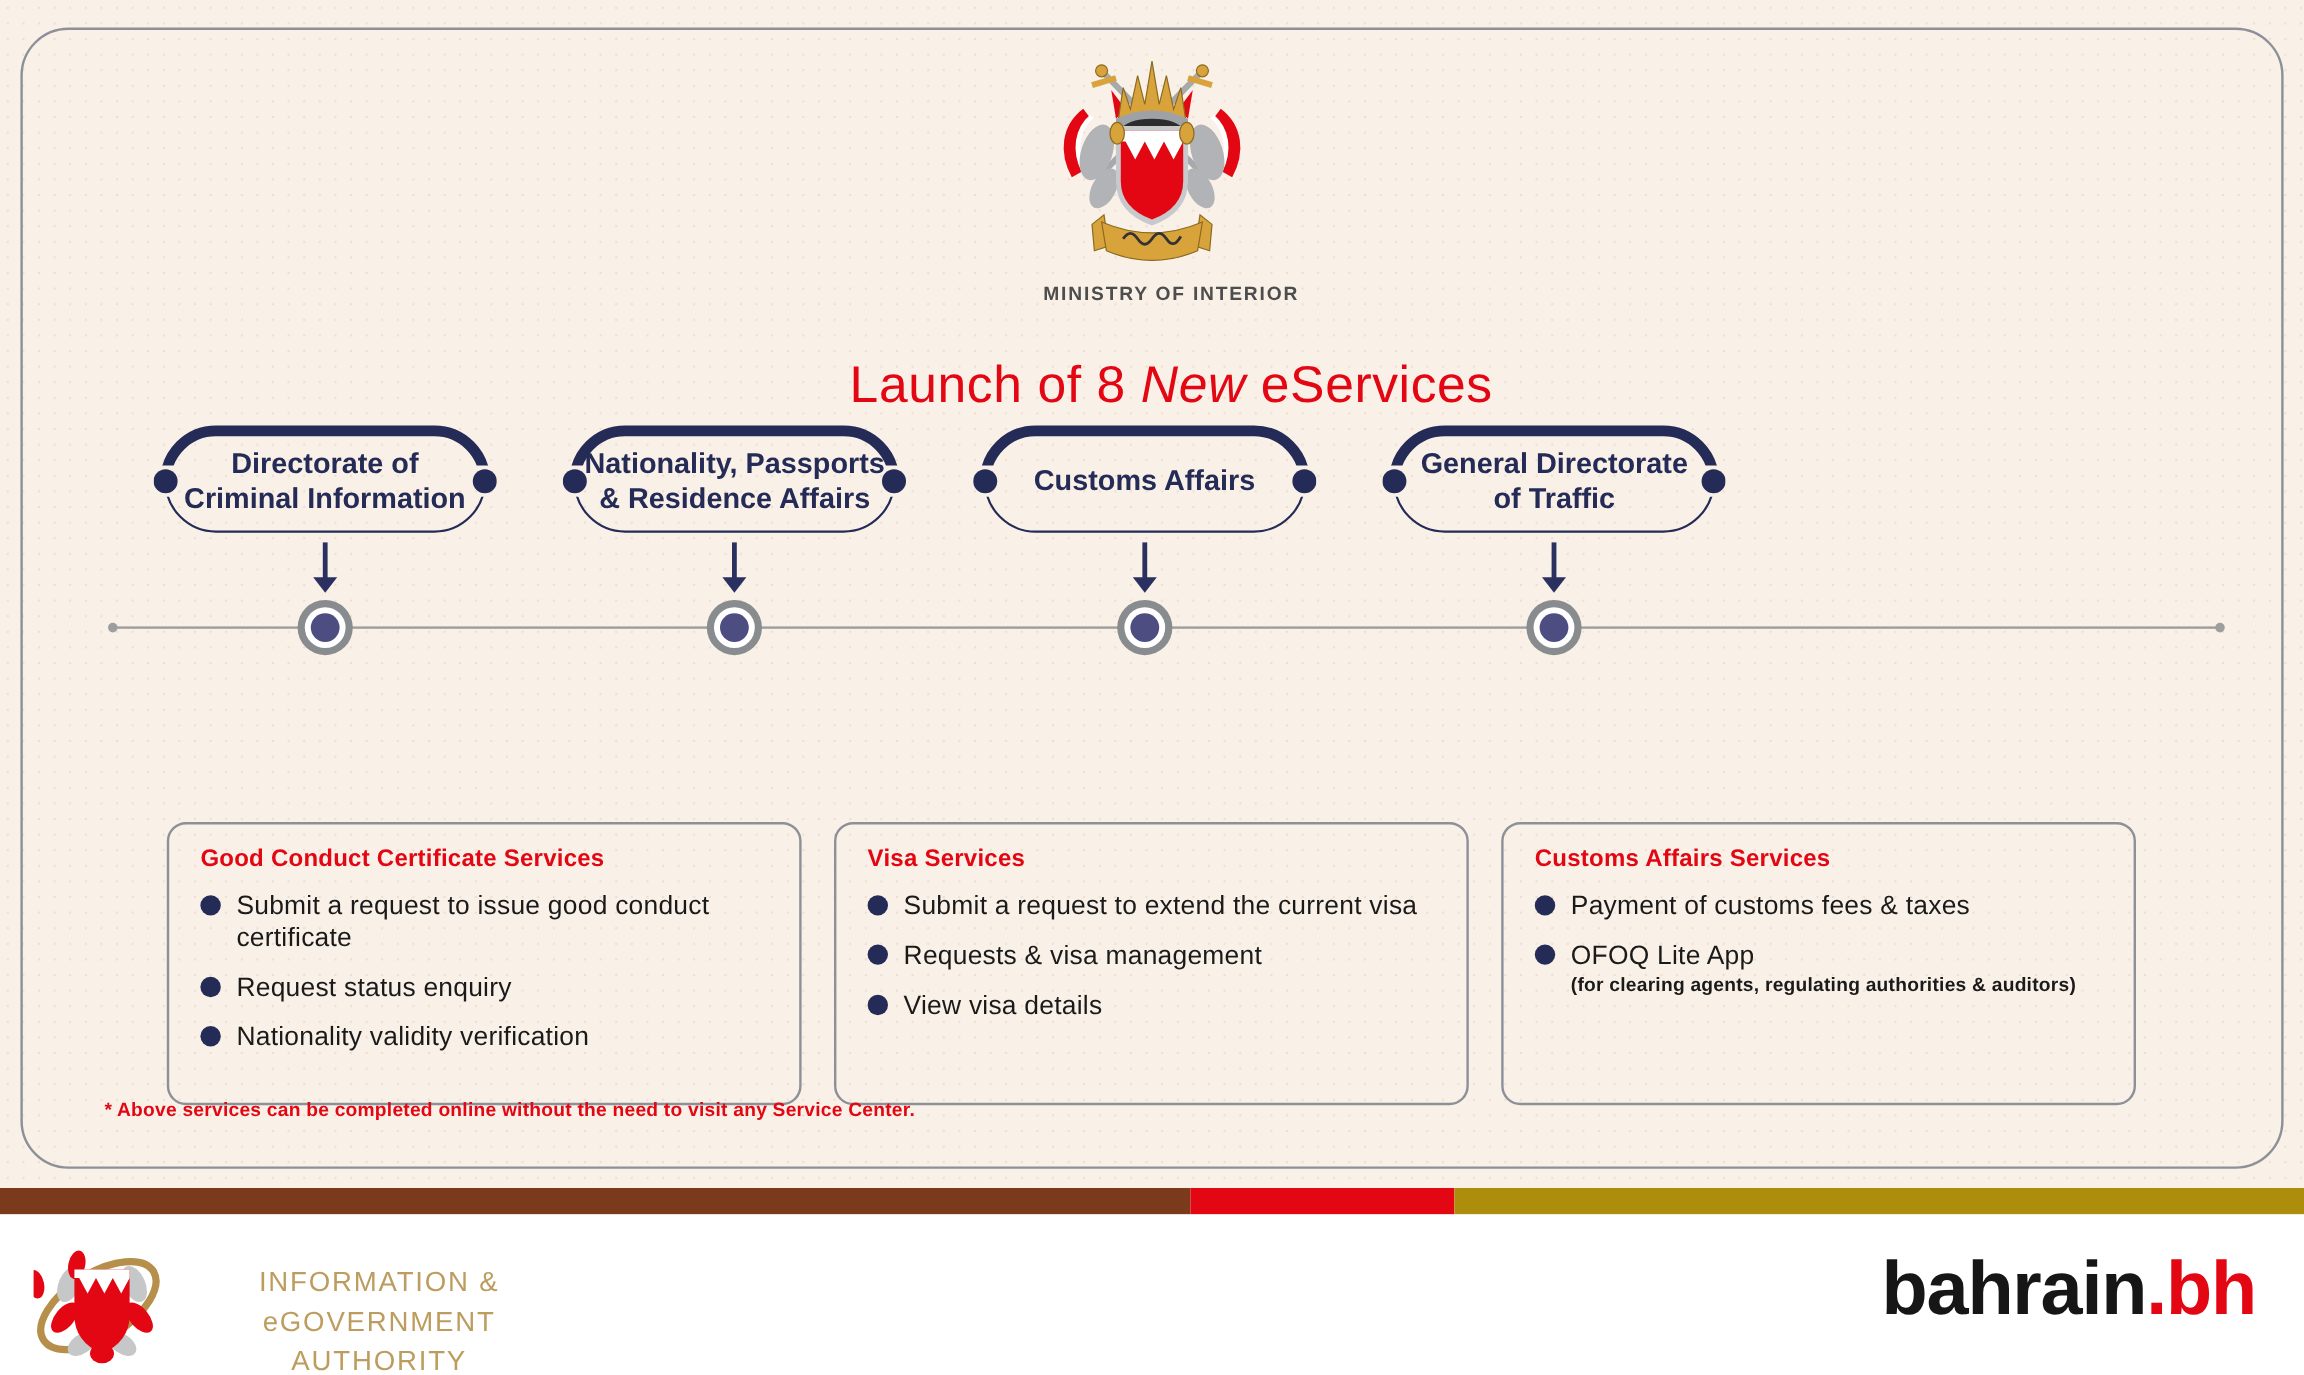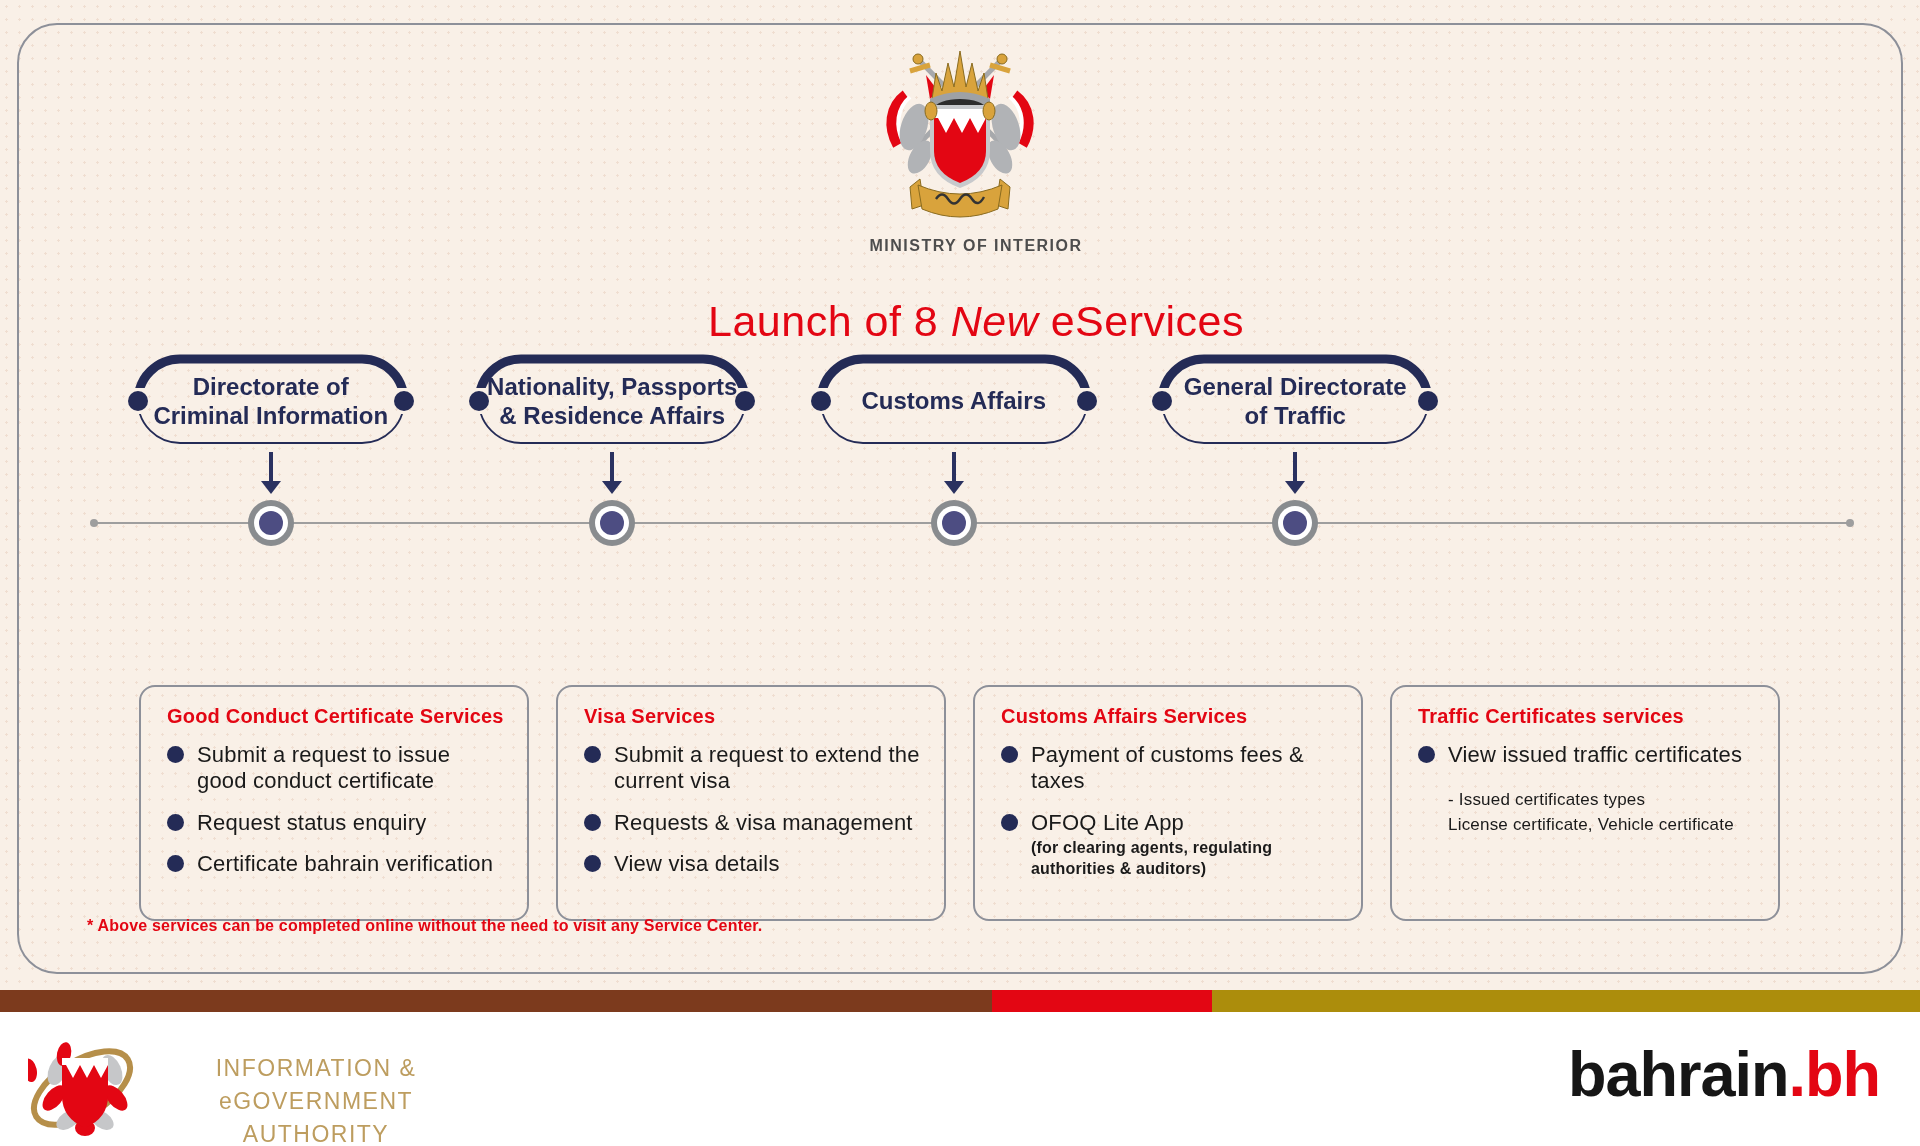--- a/index.html
+++ b/index.html
@@ -276,21 +276,21 @@
           <li>
               <span class="bullet-dot"></span>
               <span class="li-body">Submit a request to issue good conduct certificate</span>
             </li>
           <li>
               <span class="bullet-dot"></span>
               <span class="li-body">Request status enquiry</span>
             </li>
           <li>
               <span class="bullet-dot"></span>
-              <span class="li-body">Certificate bahrain verification</span>
+              <span class="li-body">Nationality validity verification</span>
             </li>
         </ul>
       </div>
 
       <div class="card">
         <div class="card-title">Visa Services</div>
         <ul>
           <li>
               <span class="bullet-dot"></span>
               <span class="li-body">Submit a request to extend the current visa</span>
@@ -316,35 +316,20 @@
           <li>
               <span class="bullet-dot"></span>
             <span class="li-body">
               <span>OFOQ Lite App</span>
               <span class="li-note" style="display:block">(for clearing agents, regulating authorities &amp; auditors)</span>
             </span>
           </li>
         </ul>
       </div>
 
-      <div class="card">
-        <div class="card-title">Traffic Certificates services</div>
-        <ul>
-          <li>
-              <span class="bullet-dot"></span>
-            <span class="li-body">
-              <span>View issued traffic certificates</span>
-              <span class="li-sub" style="display:block">
-                <span>- Issued certificates types</span>
-                <span class="s2">License certificate, Vehicle certificate</span>
-              </span>
-            </span>
-          </li>
-        </ul>
-      </div>
 
     </div>
 
     <div class="footnote">* Above services can be completed online without the need to visit any Service Center.</div>
   </div>
 </div>
 
 <div class="bars">
   <div class="bar-brown"></div>
   <div class="bar-red"></div>

